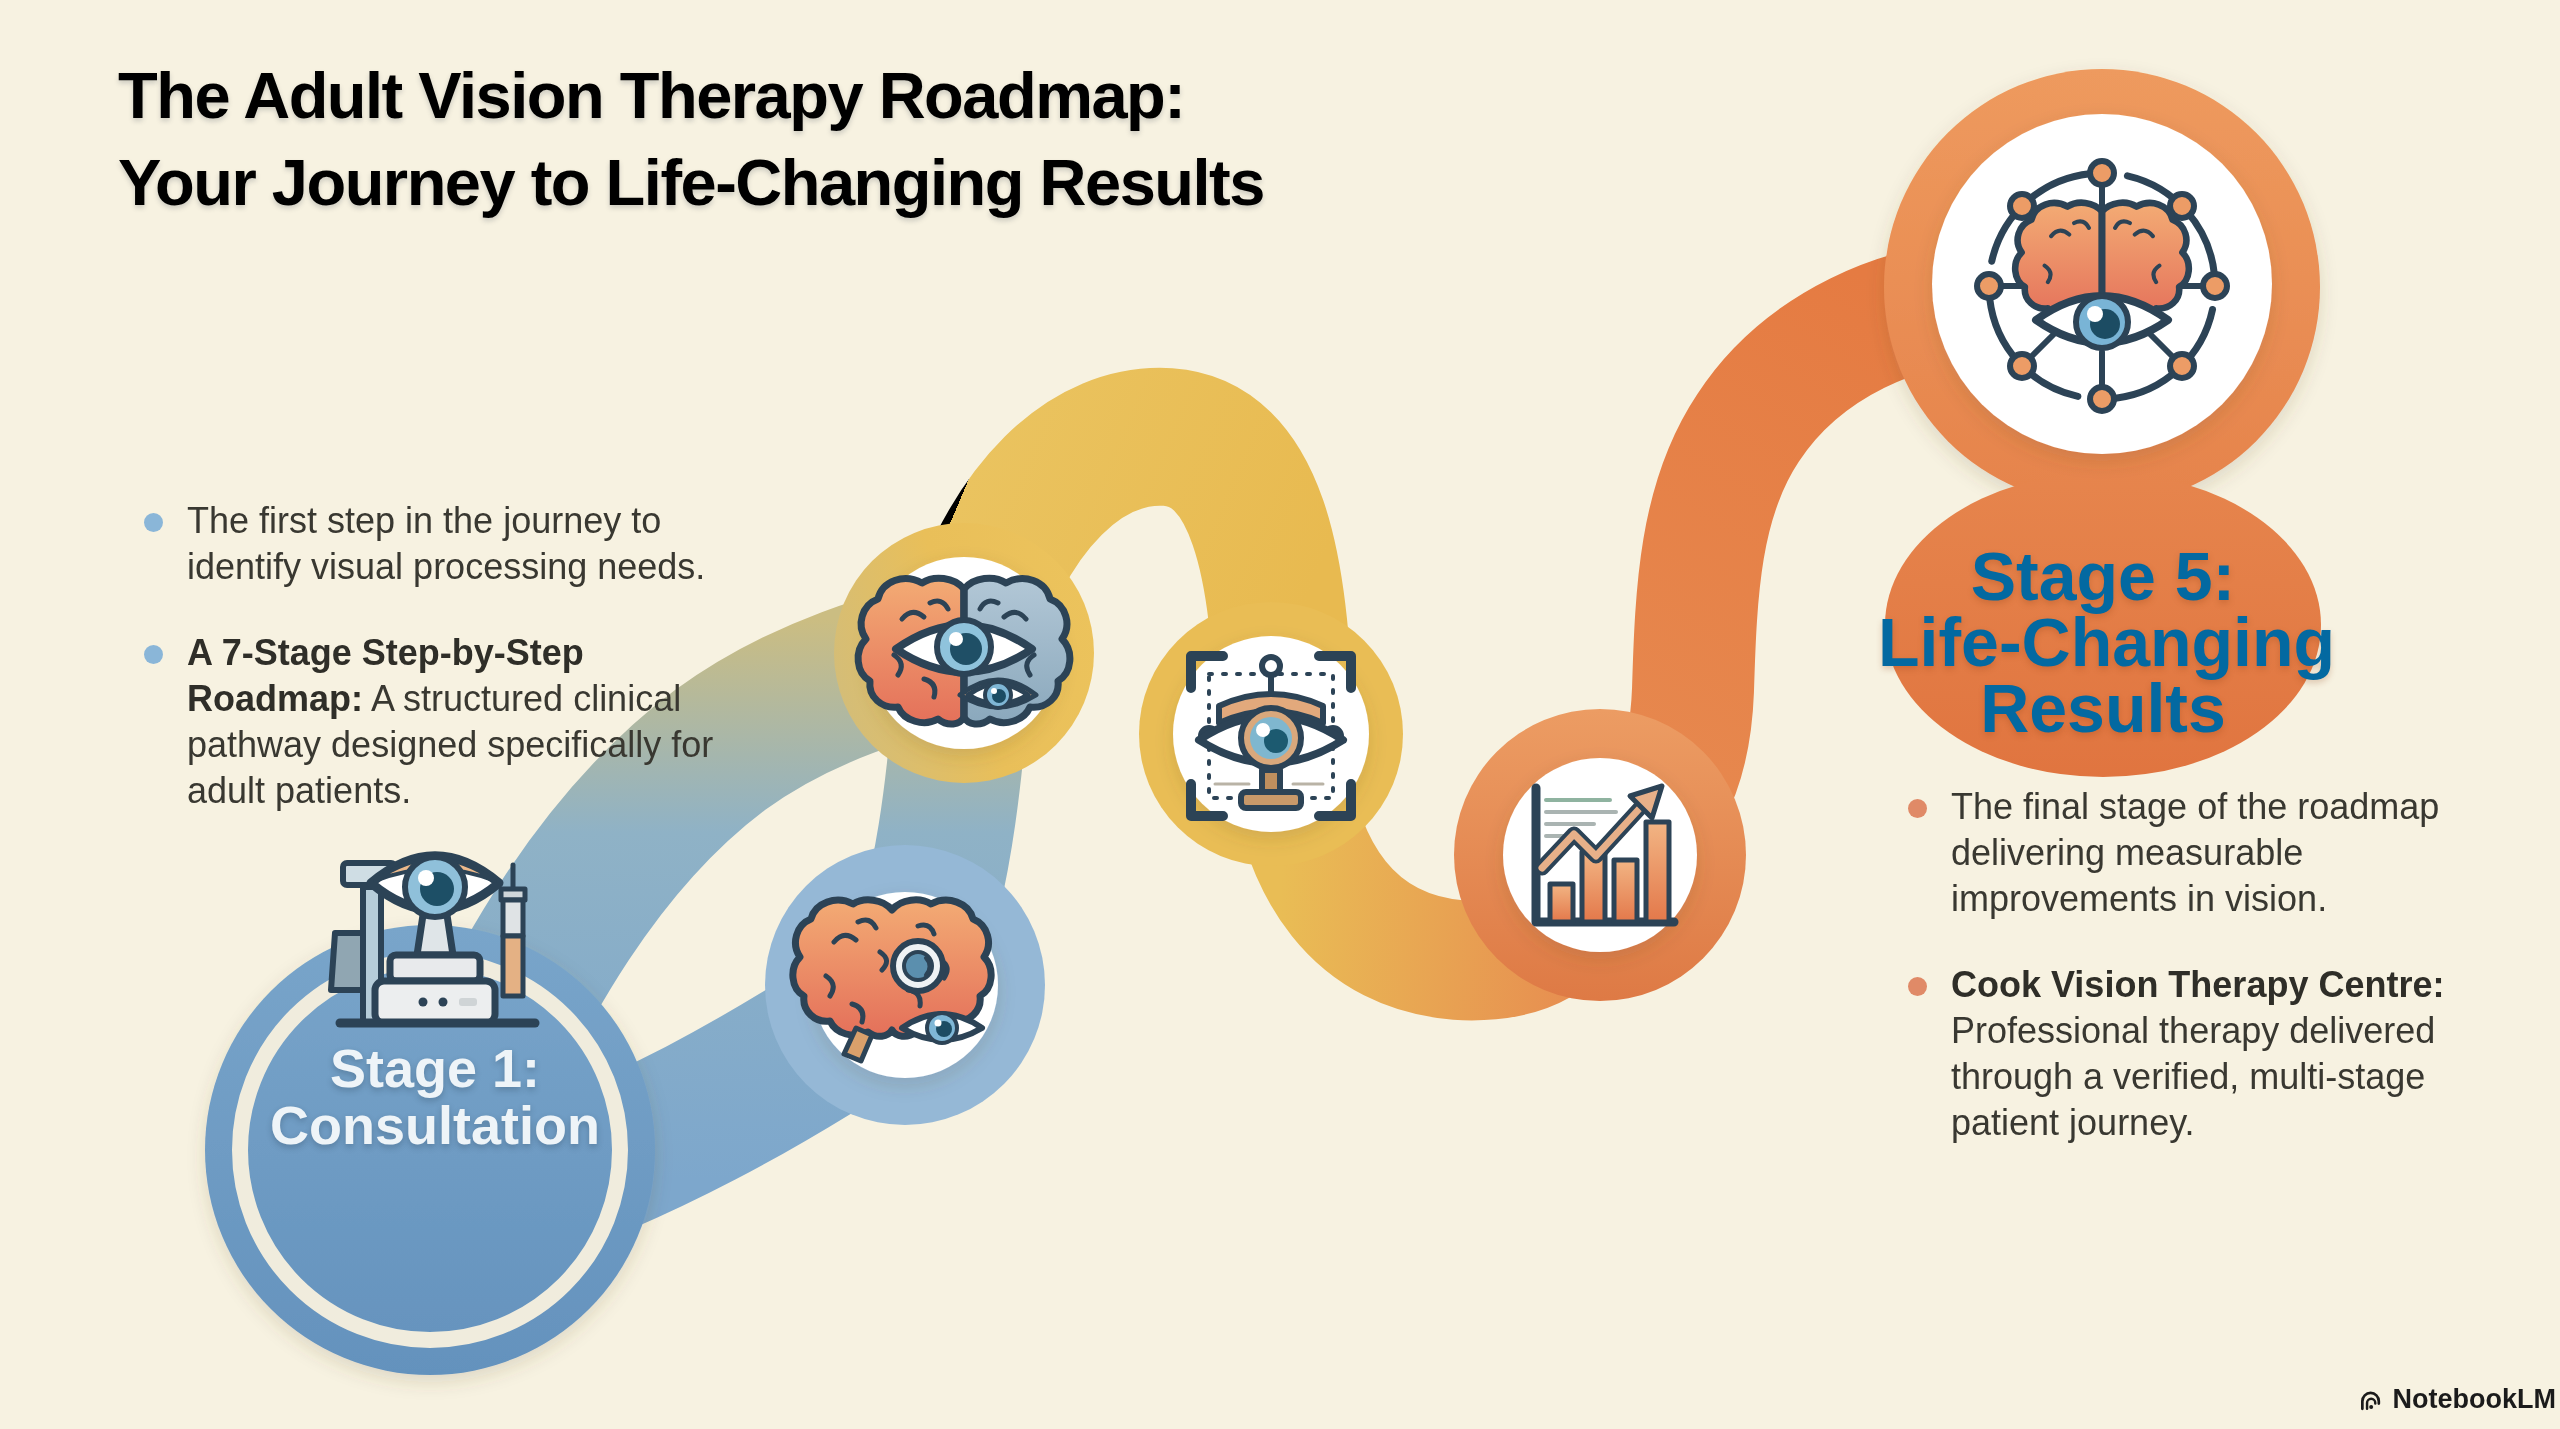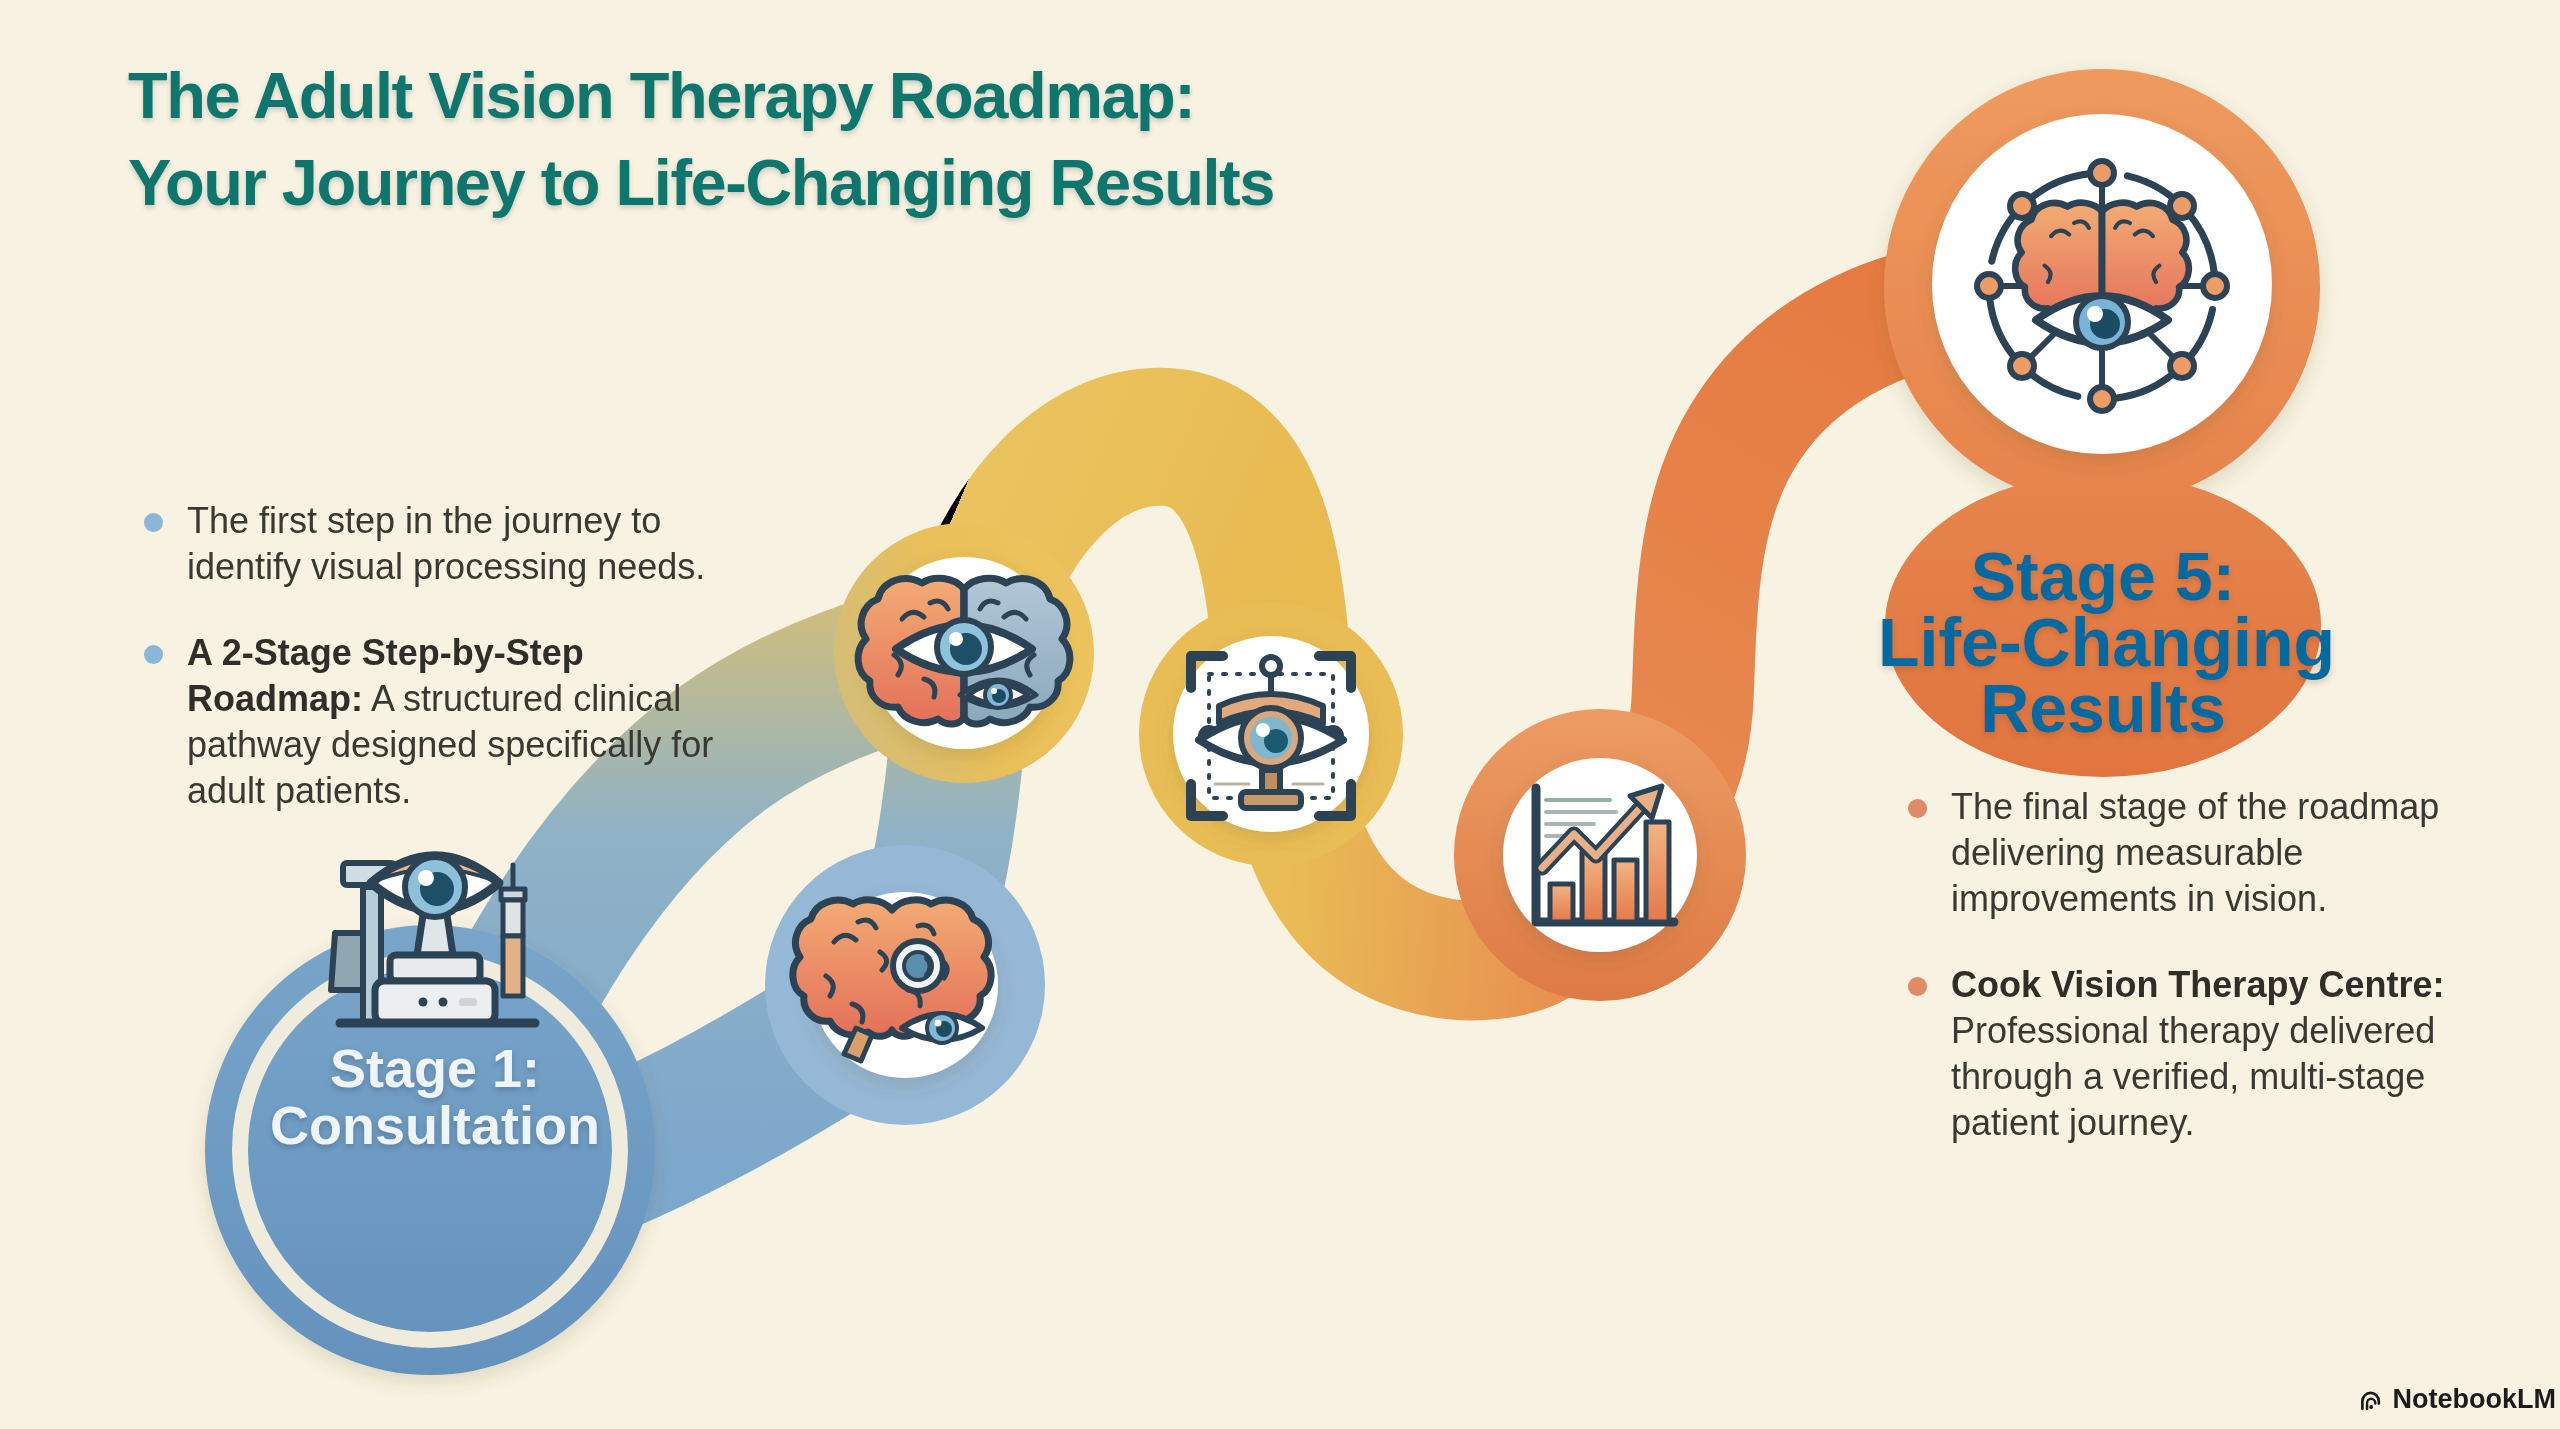--- a/index.html
+++ b/index.html
@@ -4,23 +4,23 @@
 <style>
   html,body{margin:0;padding:0;}
   body{
     width:2560px;height:1429px;position:relative;overflow:hidden;
     background:#f7f2e1;
     font-family:"Liberation Sans", sans-serif;
   }
   #art{position:absolute;left:0;top:0;width:2560px;height:1429px;}
   .abs{position:absolute;}
   .title{
-    left:128px;top:52px;width:1500px;
+    left:118px;top:52px;width:1500px;
     font-size:65px;font-weight:700;line-height:87px;letter-spacing:-1.5px;
-    color:#0f766e;text-shadow:0 3px 5px rgba(60,70,80,.22);
+    color:#000000;text-shadow:0 3px 5px rgba(60,70,80,.22);
   }
   .bullets{display:flex;flex-direction:column;gap:40px;}
   .bullets.left{left:144px;top:498px;width:620px;}
   .bullets.right{left:1908px;top:784px;width:640px;justify-content:flex-end;}
   .bullet{display:flex;gap:24px;}
   .dot{width:19px;height:19px;border-radius:50%;flex:0 0 19px;margin-top:15px;}
   .dot.blue{background:#8ab6d8;}
   .dot.orange{background:#e08a67;}
   .bullet p{margin:0;width:575px;font-size:36px;line-height:46px;color:#393831;}
   .bullet b{color:#2f2e28;}
@@ -252,21 +252,21 @@
   <div>Your Journey to Life-Changing Results</div>
 </div>
 
 <div class="abs bullets left">
   <div class="bullet">
     <span class="dot blue"></span>
     <p><b></b><span>The first step in the journey to identify visual processing needs.</span></p>
   </div>
   <div class="bullet">
     <span class="dot blue"></span>
-    <p><b>A 2-Stage Step-by-Step Roadmap:</b><span> A structured clinical pathway designed specifically for adult patients.</span></p>
+    <p><b>A 7-Stage Step-by-Step Roadmap:</b><span> A structured clinical pathway designed specifically for adult patients.</span></p>
   </div>
 </div>
 
 <div class="abs bullets right">
   <div class="bullet">
     <span class="dot orange"></span>
     <p><b></b><span>The final stage of the roadmap delivering measurable improvements in vision.</span></p>
   </div>
   <div class="bullet">
     <span class="dot orange"></span>

